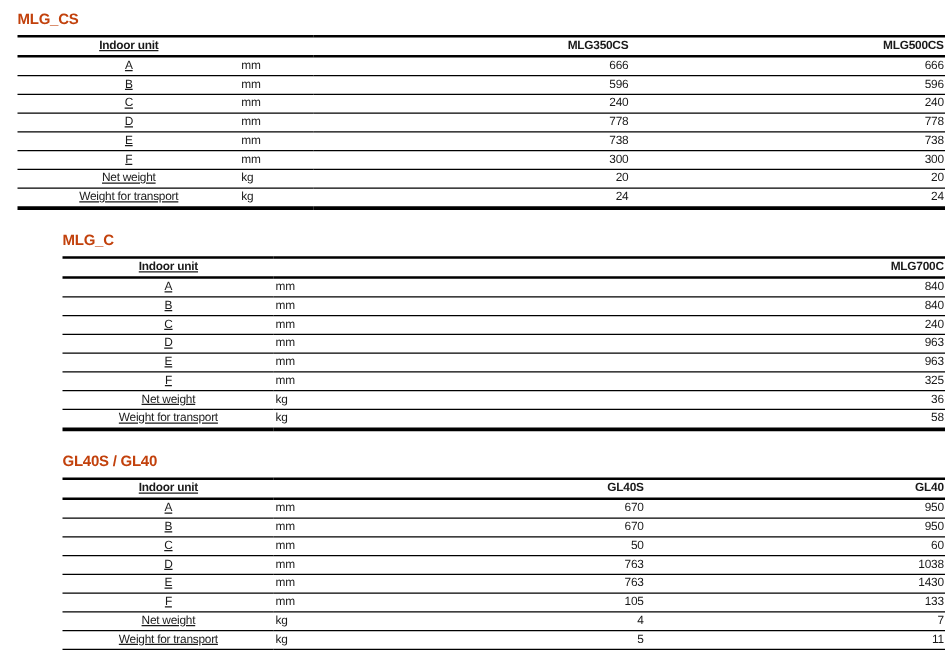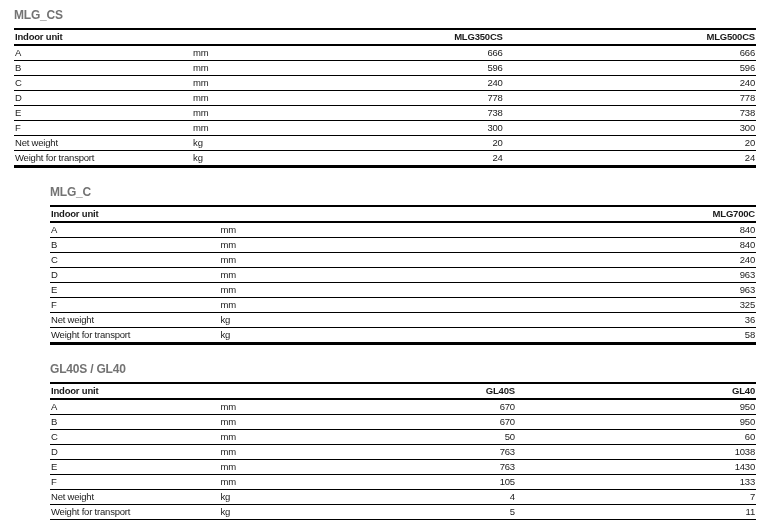--- a/index.html
+++ b/index.html
@@ -19,21 +19,21 @@
     color: #1a1a1a;
     letter-spacing: -0.2px;
   }
   .spec-section { margin: 0; }
   .spec-section + .spec-section { margin-top: 17px; margin-left: 36px; }
   .section-heading {
     margin: 0 0 6px 0;
     font-size: 12px;
     line-height: 14px;
     font-weight: bold;
-    color: #737373;
+    color: #c2410c;
   }
   table.spec-table {
     width: 100%;
     border-collapse: collapse;
     table-layout: fixed;
     border-top: 2px solid #000;
     border-bottom: 3px solid #000;
     font-size: 9.5px;
   }
   table.spec-table th,
@@ -41,21 +41,21 @@
     height: 14px;
     padding: 0 1px;
     line-height: 14px;
     overflow: hidden;
     white-space: nowrap;
   }
   table.spec-table thead th {
     font-weight: bold;
     border-bottom: 2px solid #000;
   }
-  table.spec-table .lbl  { text-align: left; }
+  table.spec-table .lbl  { text-align: center; text-decoration: underline; }
   table.spec-table .unit { text-align: left; }
   table.spec-table .val  { text-align: right; }
   table.spec-table tbody tr + tr td { border-top: 1px solid #000; }
 </style>
 </head>
 <body>
 
 <div class="page">
 
   <section class="spec-section">

